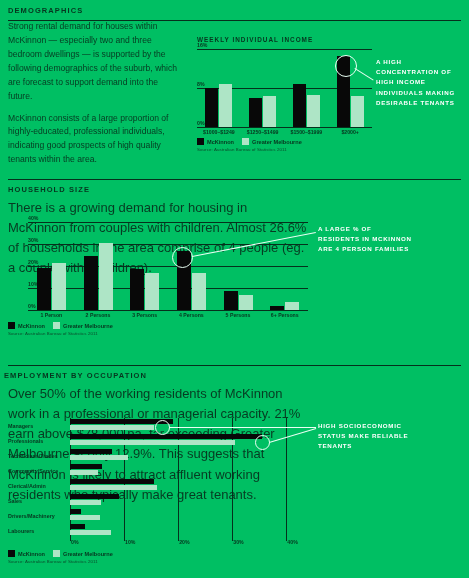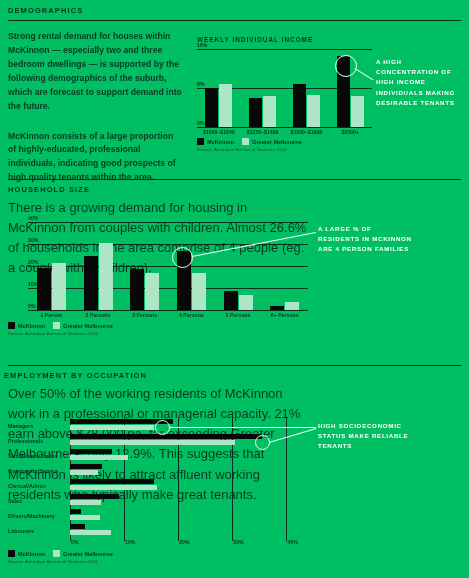--- a/index.html
+++ b/index.html
@@ -15,21 +15,21 @@
   
   .sec-title {
     font-size: 7.5px; letter-spacing: 1.1px; font-weight: 700;
     color: #06361f; text-transform: uppercase;
   }
   .rule { height: 1.2px; background: #05301c; width: 100%; }
 
   
   .body-copy { font-size: 13px; line-height: 1.55; color: #063b22; }
   .body-copy.big { font-size: 8.6px; line-height: 1.62; }
-  .body-copy p + p { margin-top: 16px; }
+  .body-copy p + p { margin-top: 8px; }
 
   
   .chart-title {
     font-size: 6.4px; letter-spacing: 1.0px; font-weight: 700; color: #06361f;
     text-transform: uppercase;
   }
   .legend { display: flex; align-items: center; gap: 8px; margin-top: 3px; }
   .legend-item { display: flex; align-items: center; gap: 3px; }
   .sw { width: 7px; height: 7px; display: inline-block; }
   .legend-label { font-size: 5.6px; font-weight: 700; color: #06361f; }
@@ -84,21 +84,21 @@
 </head>
 <body>
 
 <div class="page">
 
   <div style="position:absolute;left:8px;top:6px;width:453px;">
     <div class="sec-title">DEMOGRAPHICS</div>
   </div>
   <div class="rule" style="position:absolute;left:8px;top:20px;width:453px;"></div>
 
-  <div class="body-copy big" style="position:absolute;left:8px;top:30px;width:175px;font-weight:bold;">
+  <div class="body-copy big" style="position:absolute;left:8px;top:20px;width:175px;">
     <p>Strong rental demand for houses within McKinnon — especially two and three bedroom dwellings — is supported by the following demographics of the suburb, which are forecast to support demand into the future.</p>
     <p>McKinnon consists of a large proportion of highly-educated, professional individuals, indicating good prospects of high quality tenants within the area.</p>
   </div>
 
   <div style="position:absolute;left:197px;top:36px;width:175px;">
     <div class="chart-title">WEEKLY INDIVIDUAL INCOME</div>
     <div class="vchart" style="margin-top:6px;">
       <div class="vplot" id="income-plot" style="height:78px;position:relative;">
           <div class="gridline" style="top: 78px;"></div>
           <div class="ylab" style="top: 78px;">0%</div>

